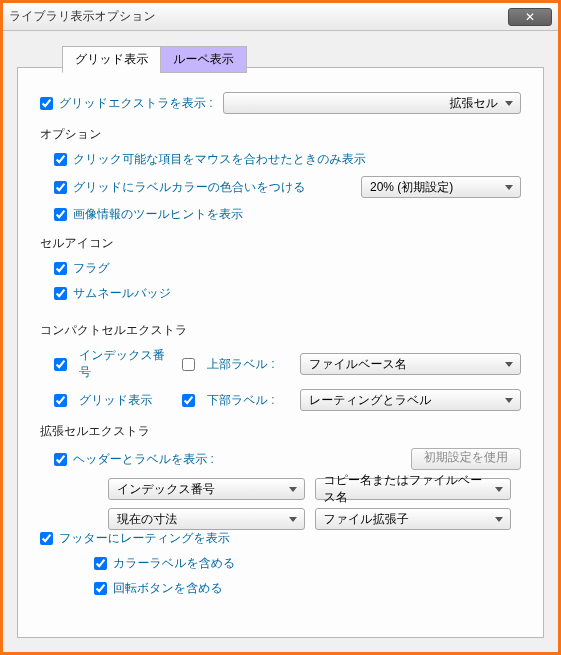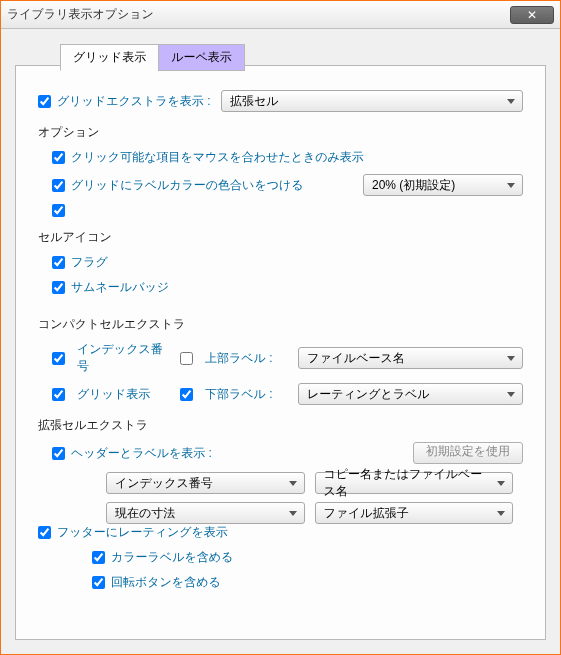--- a/index.html
+++ b/index.html
@@ -1,17 +1,17 @@
 <!DOCTYPE html>
 <html><head>
 <meta charset="utf-8">
 <style>
   * { box-sizing: border-box; font-family: "Yu Gothic UI", "Meiryo", sans-serif; font-size: 12px; }
   body { margin:0; background:#5a5a5a; display:flex; justify-content:center; align-items:flex-start; padding:0; }
-  .win { width:561px; height:655px; background:#f0f0f0; border:1px solid #f97316; display:flex; flex-direction:column; }
+  .win { width:561px; height:655px; background:#f0f0f0; border:3px solid #f97316; display:flex; flex-direction:column; }
   .titlebar { height:28px; background:linear-gradient(#fdfdfd,#e8e8e8); border-bottom:1px solid #c0c0c0; display:flex; align-items:center; padding:0 6px; }
   .titlebar .title { flex:1; color:#333; }
   .closebtn { width:44px; height:18px; background:linear-gradient(#7d7d7d,#5f5f5f); border:1px solid #4a4a4a; border-radius:3px; color:#fff; display:flex; align-items:center; justify-content:center; font-size:11px; cursor:default; }
   .content { flex:1; padding:14px 14px 14px 14px; }
   .tabpanel { border:1px solid #b8b8b8; background:#fdfdfd; height:100%; position:relative; padding:20px 22px 18px 22px; }
   .tabs { position:absolute; top:-22px; left:-1px; display:flex;padding-left:45px; }
   .tab { padding:4px 12px; border:1px solid #b8b8b8; background:#c4b5fd; margin-right:-1px; cursor:default; }
   .tab.active { background:#fdfdfd; border-bottom:1px solid #fdfdfd; }
   .tabs-wrap { margin-top:22px; height:calc(100% - 22px); }
   .row { display:flex; align-items:center; margin-bottom:8px; }
@@ -43,40 +43,41 @@
     <div class="tabs-wrap">
       <div class="tabpanel">
         <div class="tabs">
           <div class="tab active"><span>グリッド表示</span></div>
           <div class="tab"><span>ルーペ表示</span></div>
         </div>
 
         <div class="row" style="margin-top:4px;">
           <input type="checkbox" class="chk" checked="" style="">
           <span class="label" style="min-width:160px;">グリッドエクストラを表示 :</span>
-          <div class="dropdown" style="flex:1; margin-left:4px;">
+          <div class="dropdown" style="flex:1; margin-left:4px;justify-content:flex-end;">
             <span>拡張セル</span>
           </div>
         </div>
 
         <div class="section-title">オプション</div>
         <div class="groupcontent">
           <div class="row">
             <input type="checkbox" class="chk" checked="" style="">
             <span class="label">クリック可能な項目をマウスを合わせたときのみ表示</span>
           </div>
           <div class="row">
             <input type="checkbox" class="chk" checked="" style="">
             <span class="label" style="flex:1;">グリッドにラベルカラーの色合いをつける</span>
             <div class="dropdown" style="width:160px;">
               <span>20% (初期設定)</span>
             </div>
           </div>
           <div class="row">
             <input type="checkbox" class="chk" checked="" style="">
+            <span class="label">画像情報のツールヒントを表示</span>
           </div>
         </div>
 
         <div class="section-title">セルアイコン</div>
         <div class="groupcontent two-col">
           <div>
             <div class="row">
               <input type="checkbox" class="chk" checked="" style="">
               <span class="label">フラグ</span>
             </div>

